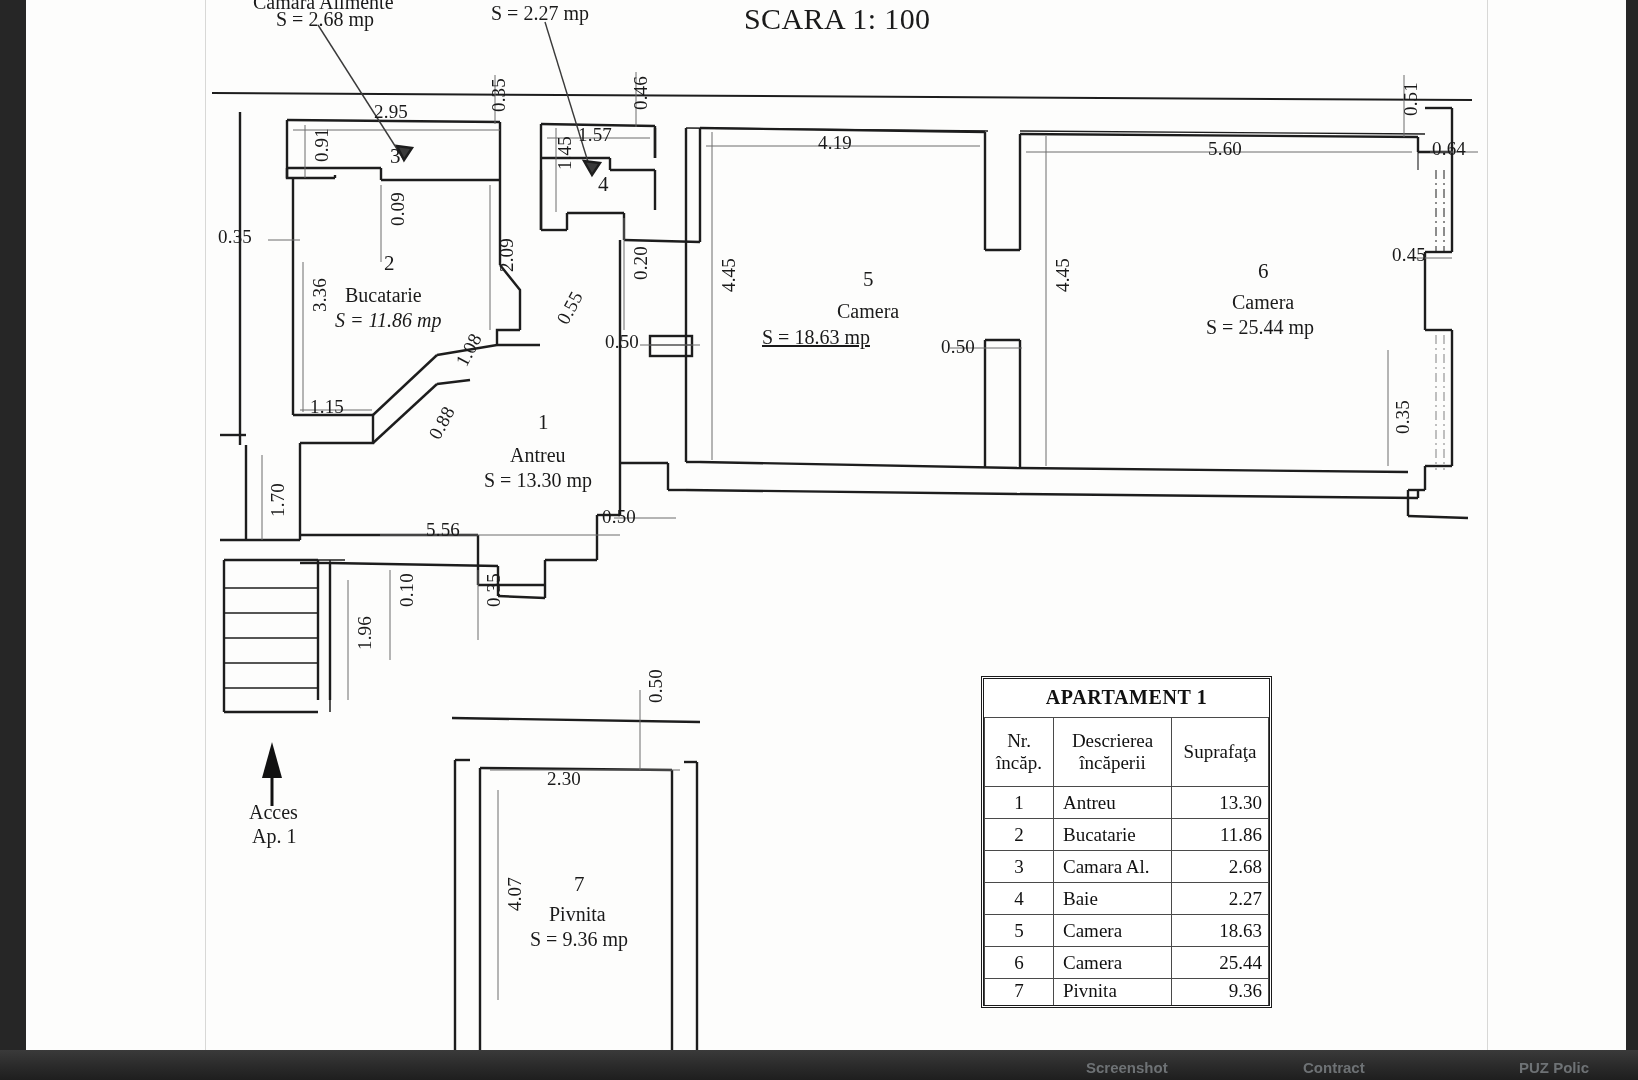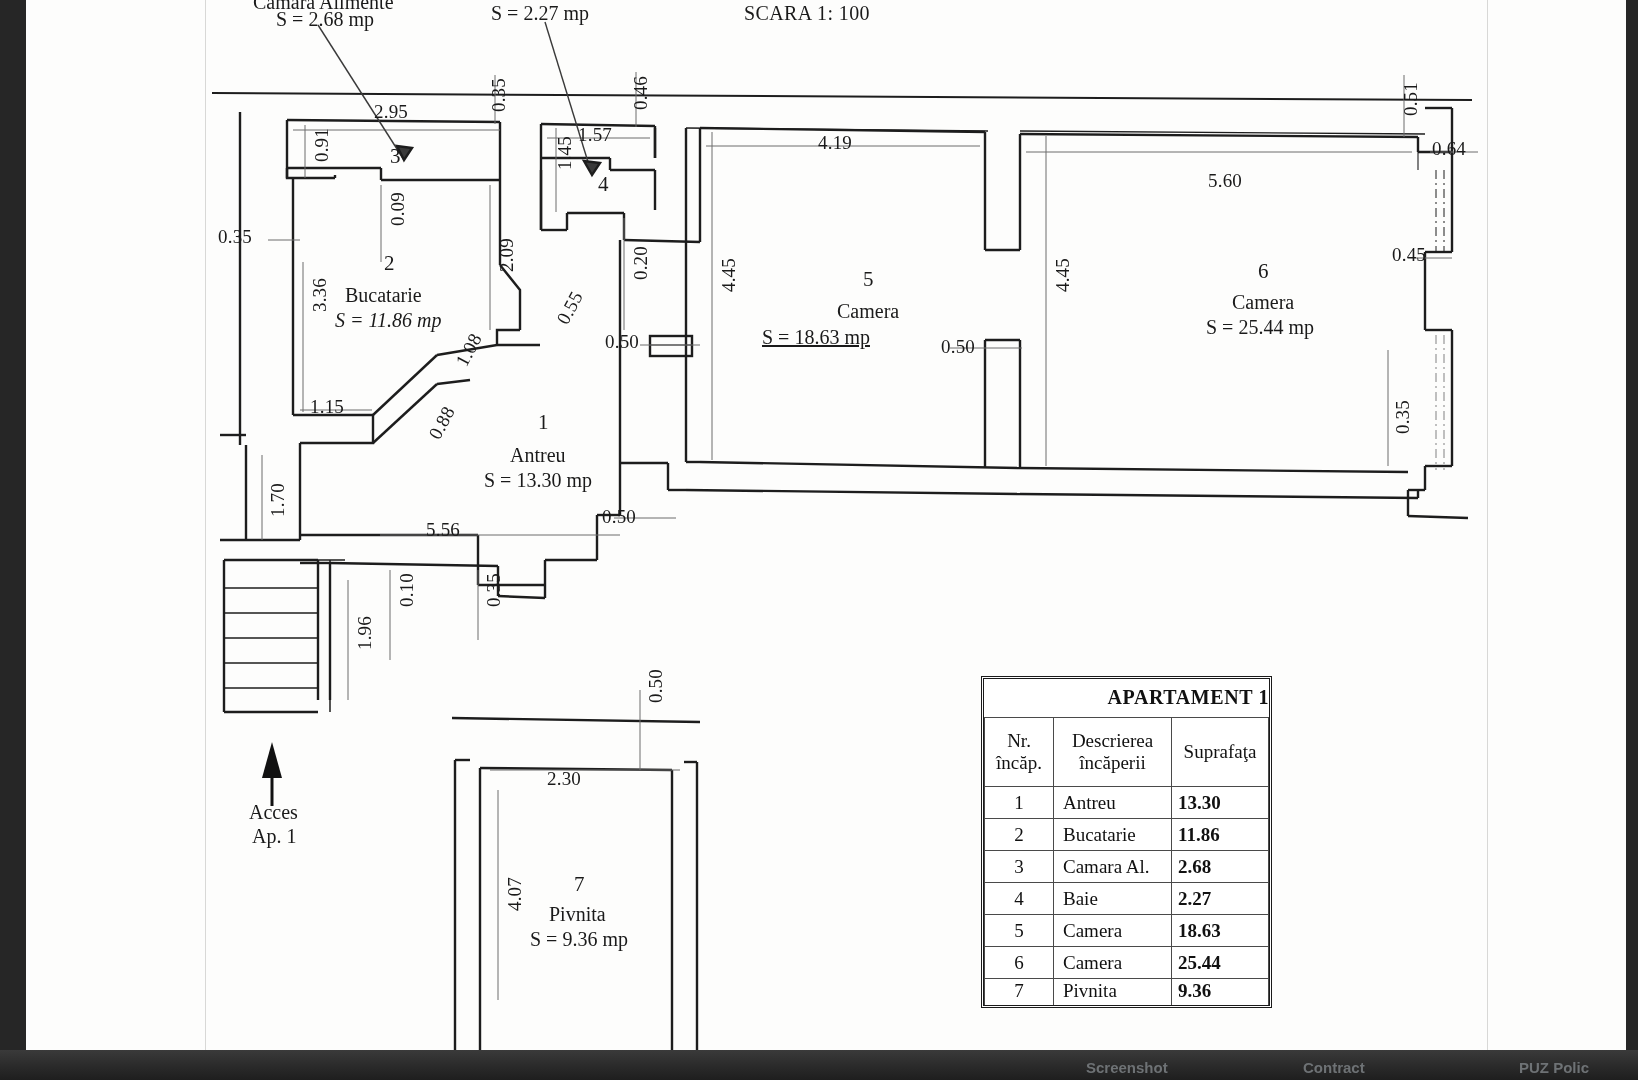--- a/index.html
+++ b/index.html
@@ -28,41 +28,41 @@
   #plan{position:absolute;left:0;top:0;width:1638px;height:1080px;}
   svg{position:absolute;left:0;top:0;}
 
   .lbl{position:absolute;white-space:nowrap;color:#1a1a1a;}
   .dim{font-size:19px;letter-spacing:.2px;}
   .dim-v{transform-origin:left top;}
   .room-num{font-size:21px;}
   .room-name{font-size:20px;}
   .room-area{font-size:20px;}
   .callout{font-size:20px;}
-  .title{font-size:20px;letter-spacing:.4px;}
+  .title{font-size:30px;letter-spacing:.4px;}
   .acc{font-size:20px;line-height:1.25;}
 
   
   #legend{
     position:absolute;left:981px;top:676px;width:285px;
     border:3px double #1a1a1a;background:#fff;
   }
   #legend .cap{
-    text-align:right;font-size:20px;font-weight:bold;
+    text-align:center;font-size:20px;font-weight:bold;
     padding:7px 0 8px;letter-spacing:.6px;
   }
   #legend table{border-collapse:collapse;width:100%;font-size:19px;}
   #legend th,#legend td{
     border:1px solid #4a4a4a;padding:3px 6px;
     font-weight:normal;vertical-align:middle;
   }
   #legend thead th{text-align:center;line-height:1.18;height:62px;}
   #legend td.c-no{width:56px;text-align:center;}
   #legend td.c-desc{padding-left:9px;}
-  #legend td.c-area{width:84px;text-align:left;font-weight:bold;}
+  #legend td.c-area{width:84px;text-align:right;}
   #legend tbody tr{height:32px;}
   #legend .row-clipped{height:18px;overflow:hidden;}
   #legend .row-clipped td{border-bottom:none;padding-top:1px;}
 </style>
 </head>
 <body>
 
 <div id="page">
 
   <div class="edge-strip" id="edge-left"></div>
@@ -286,21 +286,21 @@
   <div class="lbl room-num" style="left:574px;top:872px;">7</div>
   <div class="lbl room-name" style="left:549px;top:903px;">Pivnita</div>
   <div class="lbl room-area" style="left:530px;top:928px;">S = 9.36 mp</div>
 
   <div class="lbl acc" style="left:249px;top:800px;">Acces</div>
   <div class="lbl acc" style="left:252px;top:824px;">Ap. 1</div>
 
   <div class="lbl dim" style="left:374px;top:101px;">2.95</div>
   <div class="lbl dim" style="left:578px;top:124px;">1.57</div>
   <div class="lbl dim" style="left:818px;top:132px;">4.19</div>
-  <div class="lbl dim" style="left:1208px;top:138px;margin-top:32px;">5.60</div>
+  <div class="lbl dim" style="left:1208px;top:138px;">5.60</div>
   <div class="lbl dim" style="left:1432px;top:138px;">0.64</div>
   <div class="lbl dim" style="left:218px;top:226px;">0.35</div>
   <div class="lbl dim" style="left:1392px;top:244px;">0.45</div>
   <div class="lbl dim" style="left:605px;top:331px;">0.50</div>
   <div class="lbl dim" style="left:941px;top:336px;">0.50</div>
   <div class="lbl dim" style="left:310px;top:396px;">1.15</div>
   <div class="lbl dim" style="left:426px;top:519px;">5.56</div>
   <div class="lbl dim" style="left:602px;top:506px;">0.50</div>
   <div class="lbl dim" style="left:547px;top:768px;text-align:right;">2.30</div>
 

